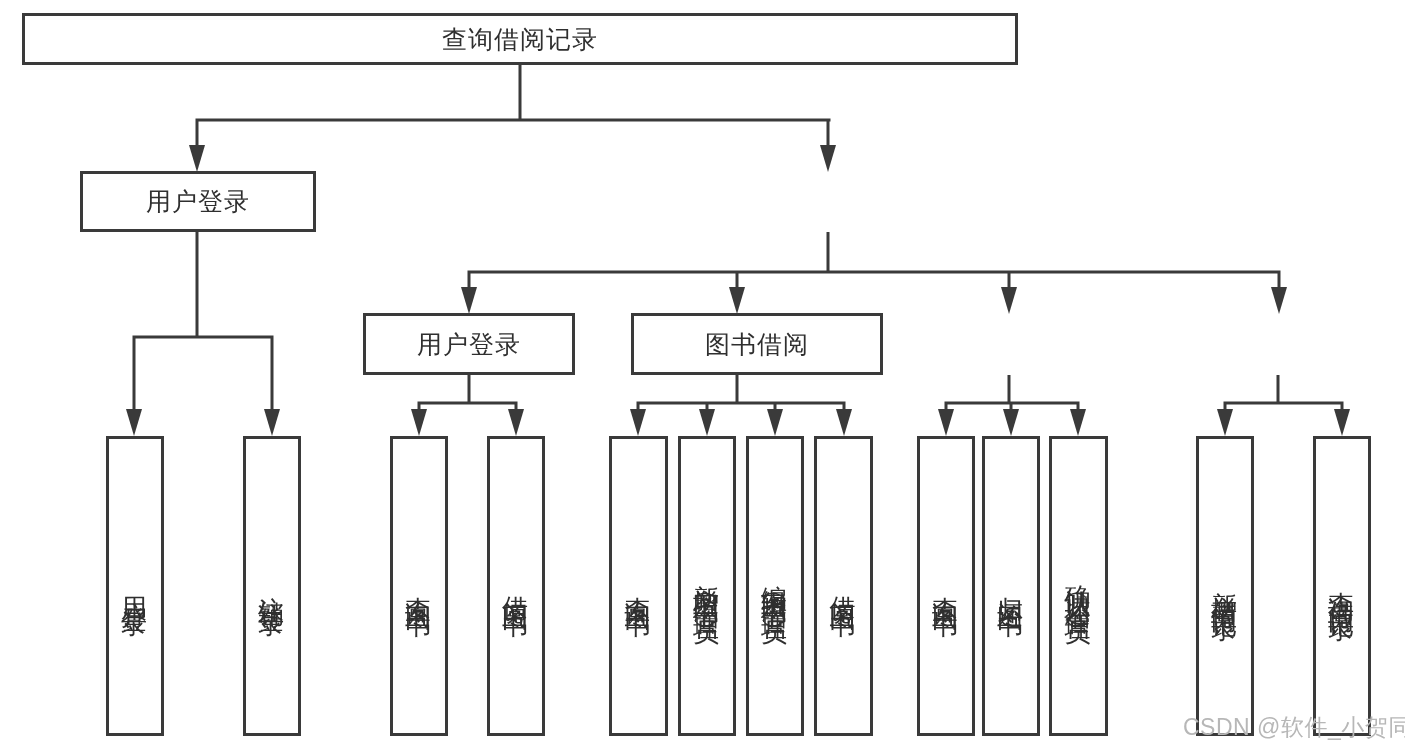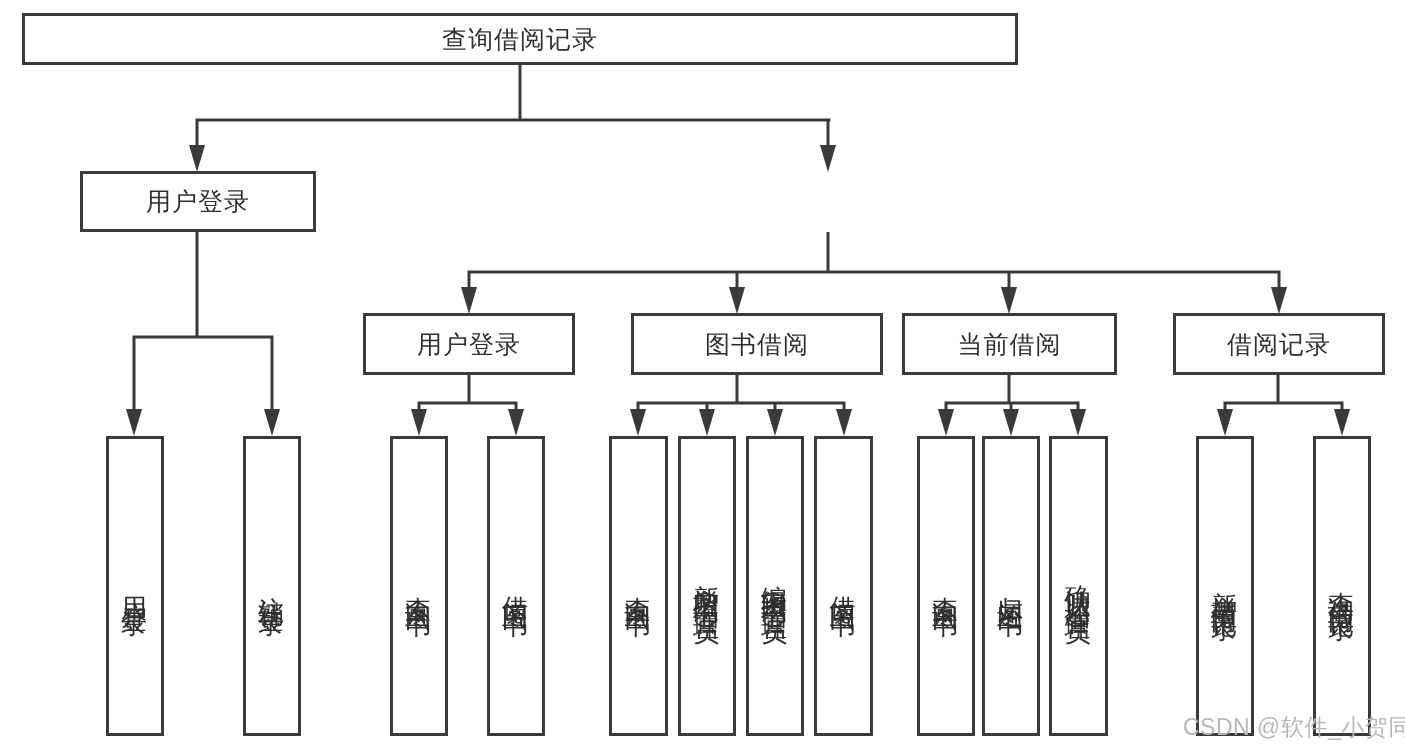--- a/index.html
+++ b/index.html
@@ -104,22 +104,20 @@
       <polygon points="1334,409 1350,409 1342,436"></polygon>
     </g>
   </svg>
 
   <div class="box h" id="root-box">查询借阅记录</div>
 
   <div class="box h" id="n-user-login">用户登录</div>
 
   <div class="box h" id="n-new-book">用户登录</div>
   <div class="box h" id="n-book-borrow">图书借阅</div>
-  <div class="box h" id="n-cur-borrow">当前借阅</div>
-  <div class="box h" id="n-borrow-rec">借阅记录</div>
 
   <div class="box v" id="lf-1">用户登录</div>
   <div class="box v" id="lf-2">注销登录</div>
 
   <div class="box v" id="lf-3">查询图书</div>
   <div class="box v" id="lf-4">借阅图书</div>
 
   <div class="box v" id="lf-5">查询图书</div>
   <div class="box v" id="lf-6">新增图书（管理员）</div>
   <div class="box v" id="lf-7">编辑图书（管理员）</div>

